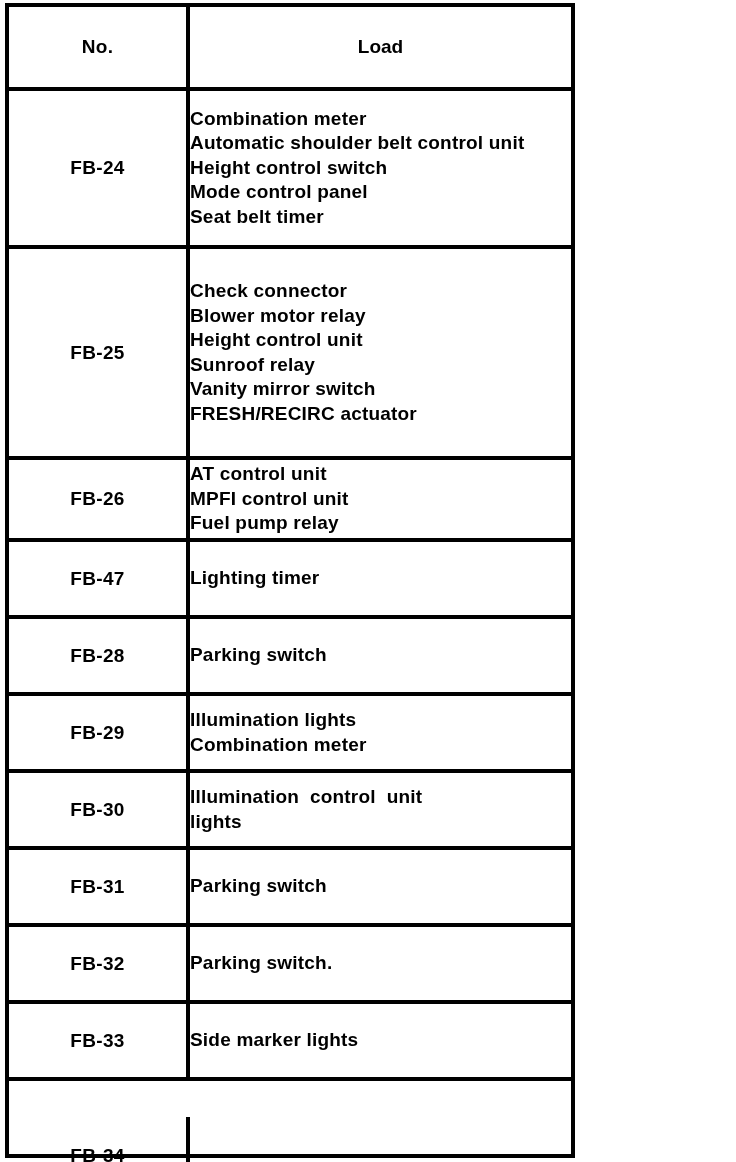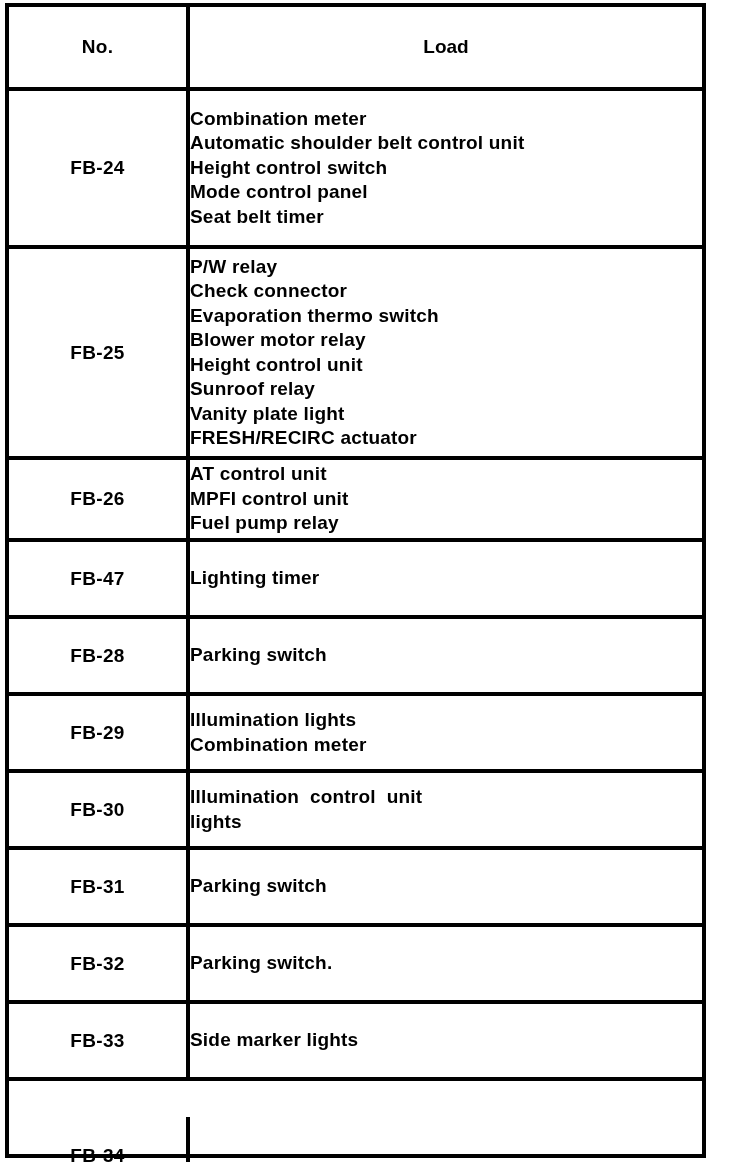--- a/index.html
+++ b/index.html
@@ -13,21 +13,21 @@
     height: 1162px;
     font-family: "Liberation Sans", sans-serif;
     font-weight: bold;
     color: #000000;
     overflow: hidden;
   }
   .doc-table {
     position: absolute;
     left: 5px;
     top: 3px;
-    width: 701px;
+    width: 570px;
     height: 1155px;
     box-sizing: border-box;
     border: 4px solid #000000;
     background: #ffffff;
     display: flex;
     flex-direction: column;
   }
   .row {
     display: flex;
     box-sizing: border-box;
@@ -89,27 +89,25 @@
       <div class="load-line">Automatic shoulder belt control unit</div>
       <div class="load-line">Height control switch</div>
       <div class="load-line">Mode control panel</div>
       <div class="load-line">Seat belt timer</div>
     </div>
   </div>
 
   <div class="row h-r1">
     <div class="cell-no">FB-25</div>
     <div class="cell-load">
-      <div class="load-line">P/W relay</div>
       <div class="load-line">Check connector</div>
-      <div class="load-line">Evaporation thermo switch</div>
       <div class="load-line">Blower motor relay</div>
       <div class="load-line">Height control unit</div>
       <div class="load-line">Sunroof relay</div>
-      <div class="load-line">Vanity plate light</div>
+      <div class="load-line">Vanity mirror switch</div>
       <div class="load-line">FRESH/RECIRC actuator</div>
     </div>
   </div>
 
   <div class="row h-r2">
     <div class="cell-no">FB-26</div>
     <div class="cell-load">
       <div class="load-line">AT control unit</div>
       <div class="load-line">MPFI control unit</div>
       <div class="load-line">Fuel pump relay</div>

